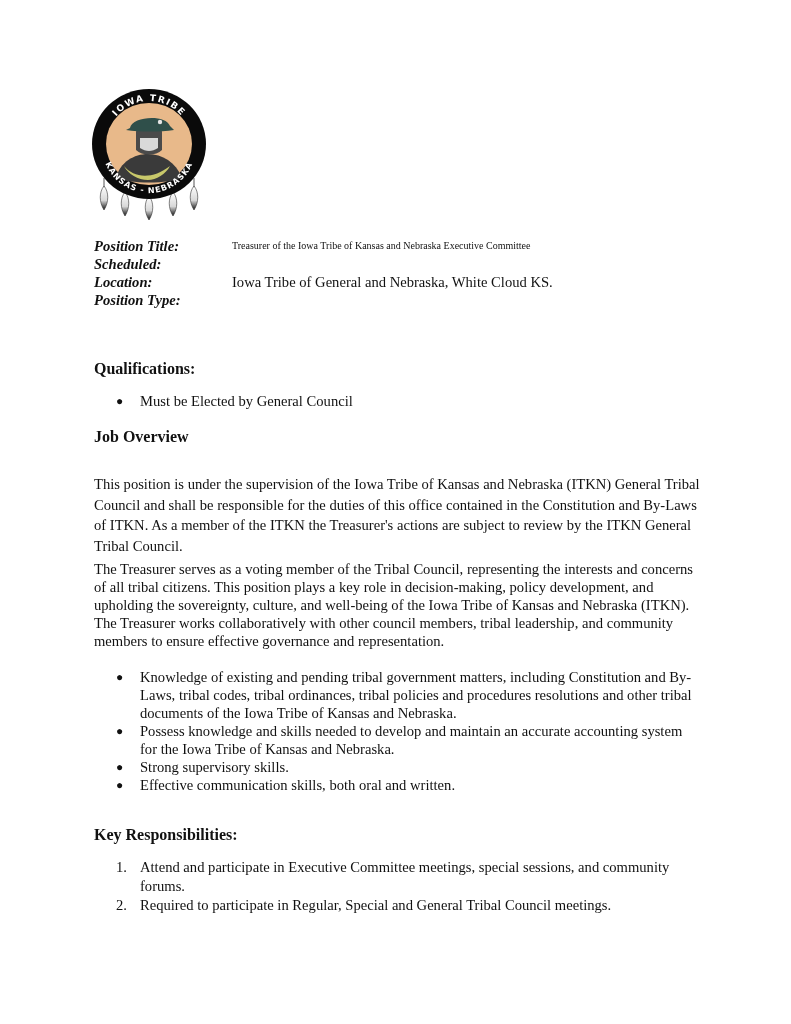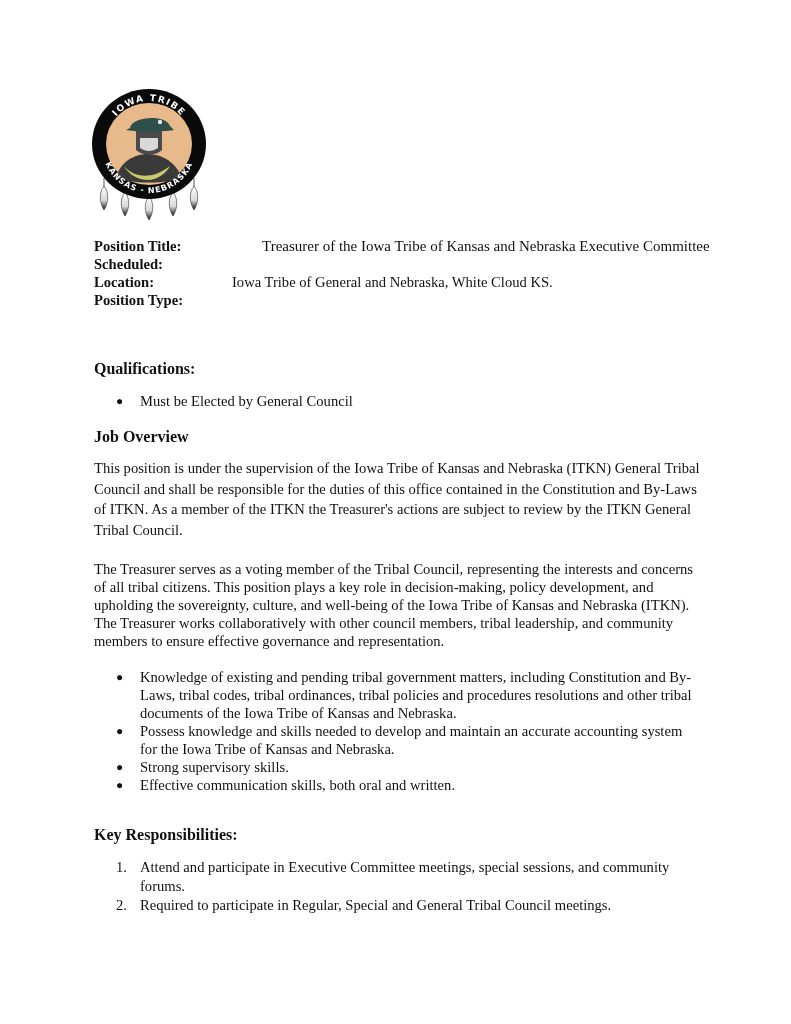--- a/index.html
+++ b/index.html
@@ -35,27 +35,27 @@
       font-size: 14.6px;
       line-height: 18px;
     }
     .meta-row {
       display: flex;
     }
     .meta-label {
       width: 138px;
       flex: 0 0 138px;
       font-weight: bold;
+      font-style: italic;
     }
     .meta-value {
       flex: 1;
     }
     .meta-value.small {
-      font-size: 15px;
-      margin-left: 30px;
+      font-size: 10px;
     }
     .h {
       position: absolute;
       left: 94px;
       font-weight: bold;
       font-size: 16px;
     }
     .para {
       position: absolute;
       left: 94px;
@@ -154,21 +154,21 @@
 
   <div class="h" style="top:360px;">Qualifications:</div>
   <div class="bullets" style="top:392px;">
     <div class="bullet-item">
       <span class="bullet-dot">●</span>
       <span class="bullet-text">Must be Elected by General Council</span>
     </div>
   </div>
 
   <div class="h" style="top:428px;">Job Overview</div>
-  <div class="para" style="top:458px; line-height:20.5px;">This position is under the supervision of the Iowa Tribe of Kansas and Nebraska (ITKN) General Tribal Council and shall be responsible for the duties of this office contained in the Constitution and By-Laws of ITKN. As a member of the ITKN the Treasurer's actions are subject to review by the ITKN General Tribal Council.</div>
+  <div class="para" style="top:474px; line-height:20.5px;">This position is under the supervision of the Iowa Tribe of Kansas and Nebraska (ITKN) General Tribal Council and shall be responsible for the duties of this office contained in the Constitution and By-Laws of ITKN. As a member of the ITKN the Treasurer's actions are subject to review by the ITKN General Tribal Council.</div>
   <div class="para" style="top:560px; line-height:18px;">The Treasurer serves as a voting member of the Tribal Council, representing the interests and concerns of all tribal citizens. This position plays a key role in decision-making, policy development, and upholding the sovereignty, culture, and well-being of the Iowa Tribe of Kansas and Nebraska (ITKN). The Treasurer works collaboratively with other council members, tribal leadership, and community members to ensure effective governance and representation.</div>
 
   <div class="bullets" style="top:668px;">
     <div class="bullet-item">
       <span class="bullet-dot">●</span>
       <span class="bullet-text">Knowledge of existing and pending tribal government matters, including Constitution and By-Laws, tribal codes, tribal ordinances, tribal policies and procedures resolutions and other tribal documents of the Iowa Tribe of Kansas and Nebraska.</span>
     </div>
     <div class="bullet-item">
       <span class="bullet-dot">●</span>
       <span class="bullet-text">Possess knowledge and skills needed to develop and maintain an accurate accounting system for the Iowa Tribe of Kansas and Nebraska.</span>

